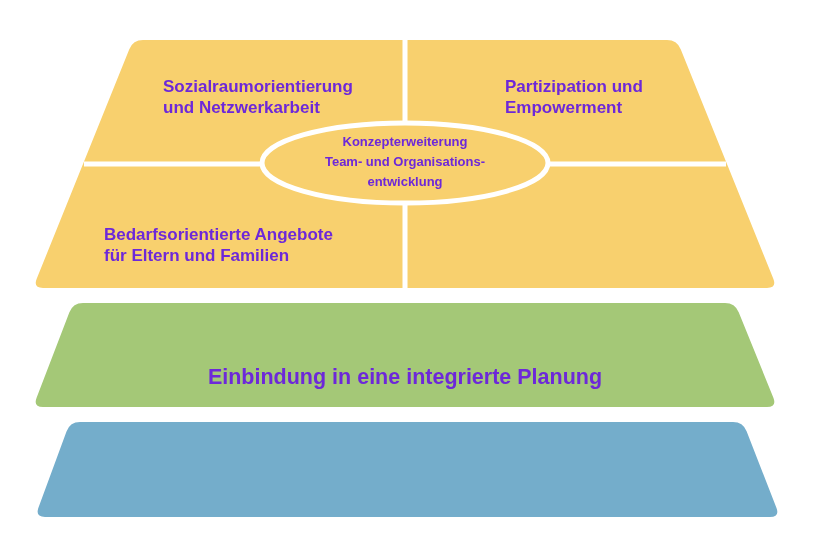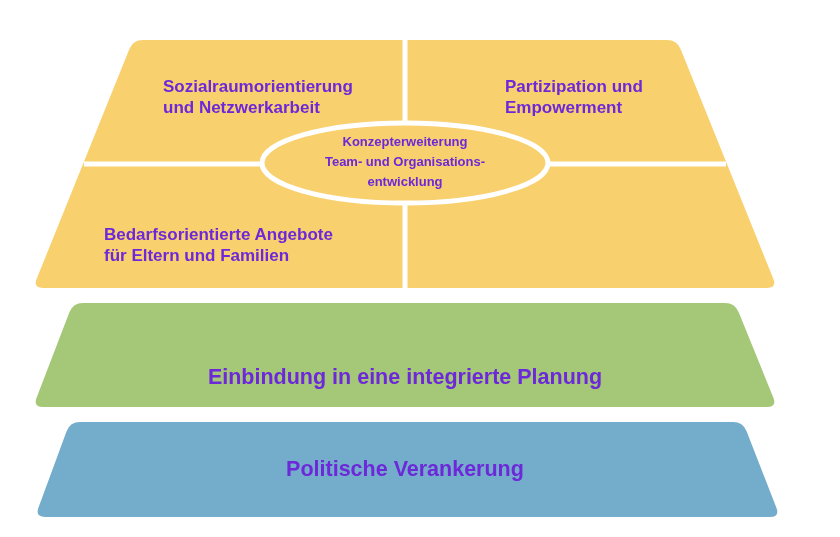--- a/index.html
+++ b/index.html
@@ -84,15 +84,14 @@
   <div class="label quad-label tr">Partizipation und
 Empowerment</div>
 
 
   <div class="label ellipse-label">Konzepterweiterung
 Team- und Organisations-
 entwicklung</div>
 
   <div class="label band-label green-label">Einbindung in eine integrierte Planung</div>
 
-  <div class="label band-label blue-label">Politische Verankerung</div>
 
 </div>
 
 </body></html>

